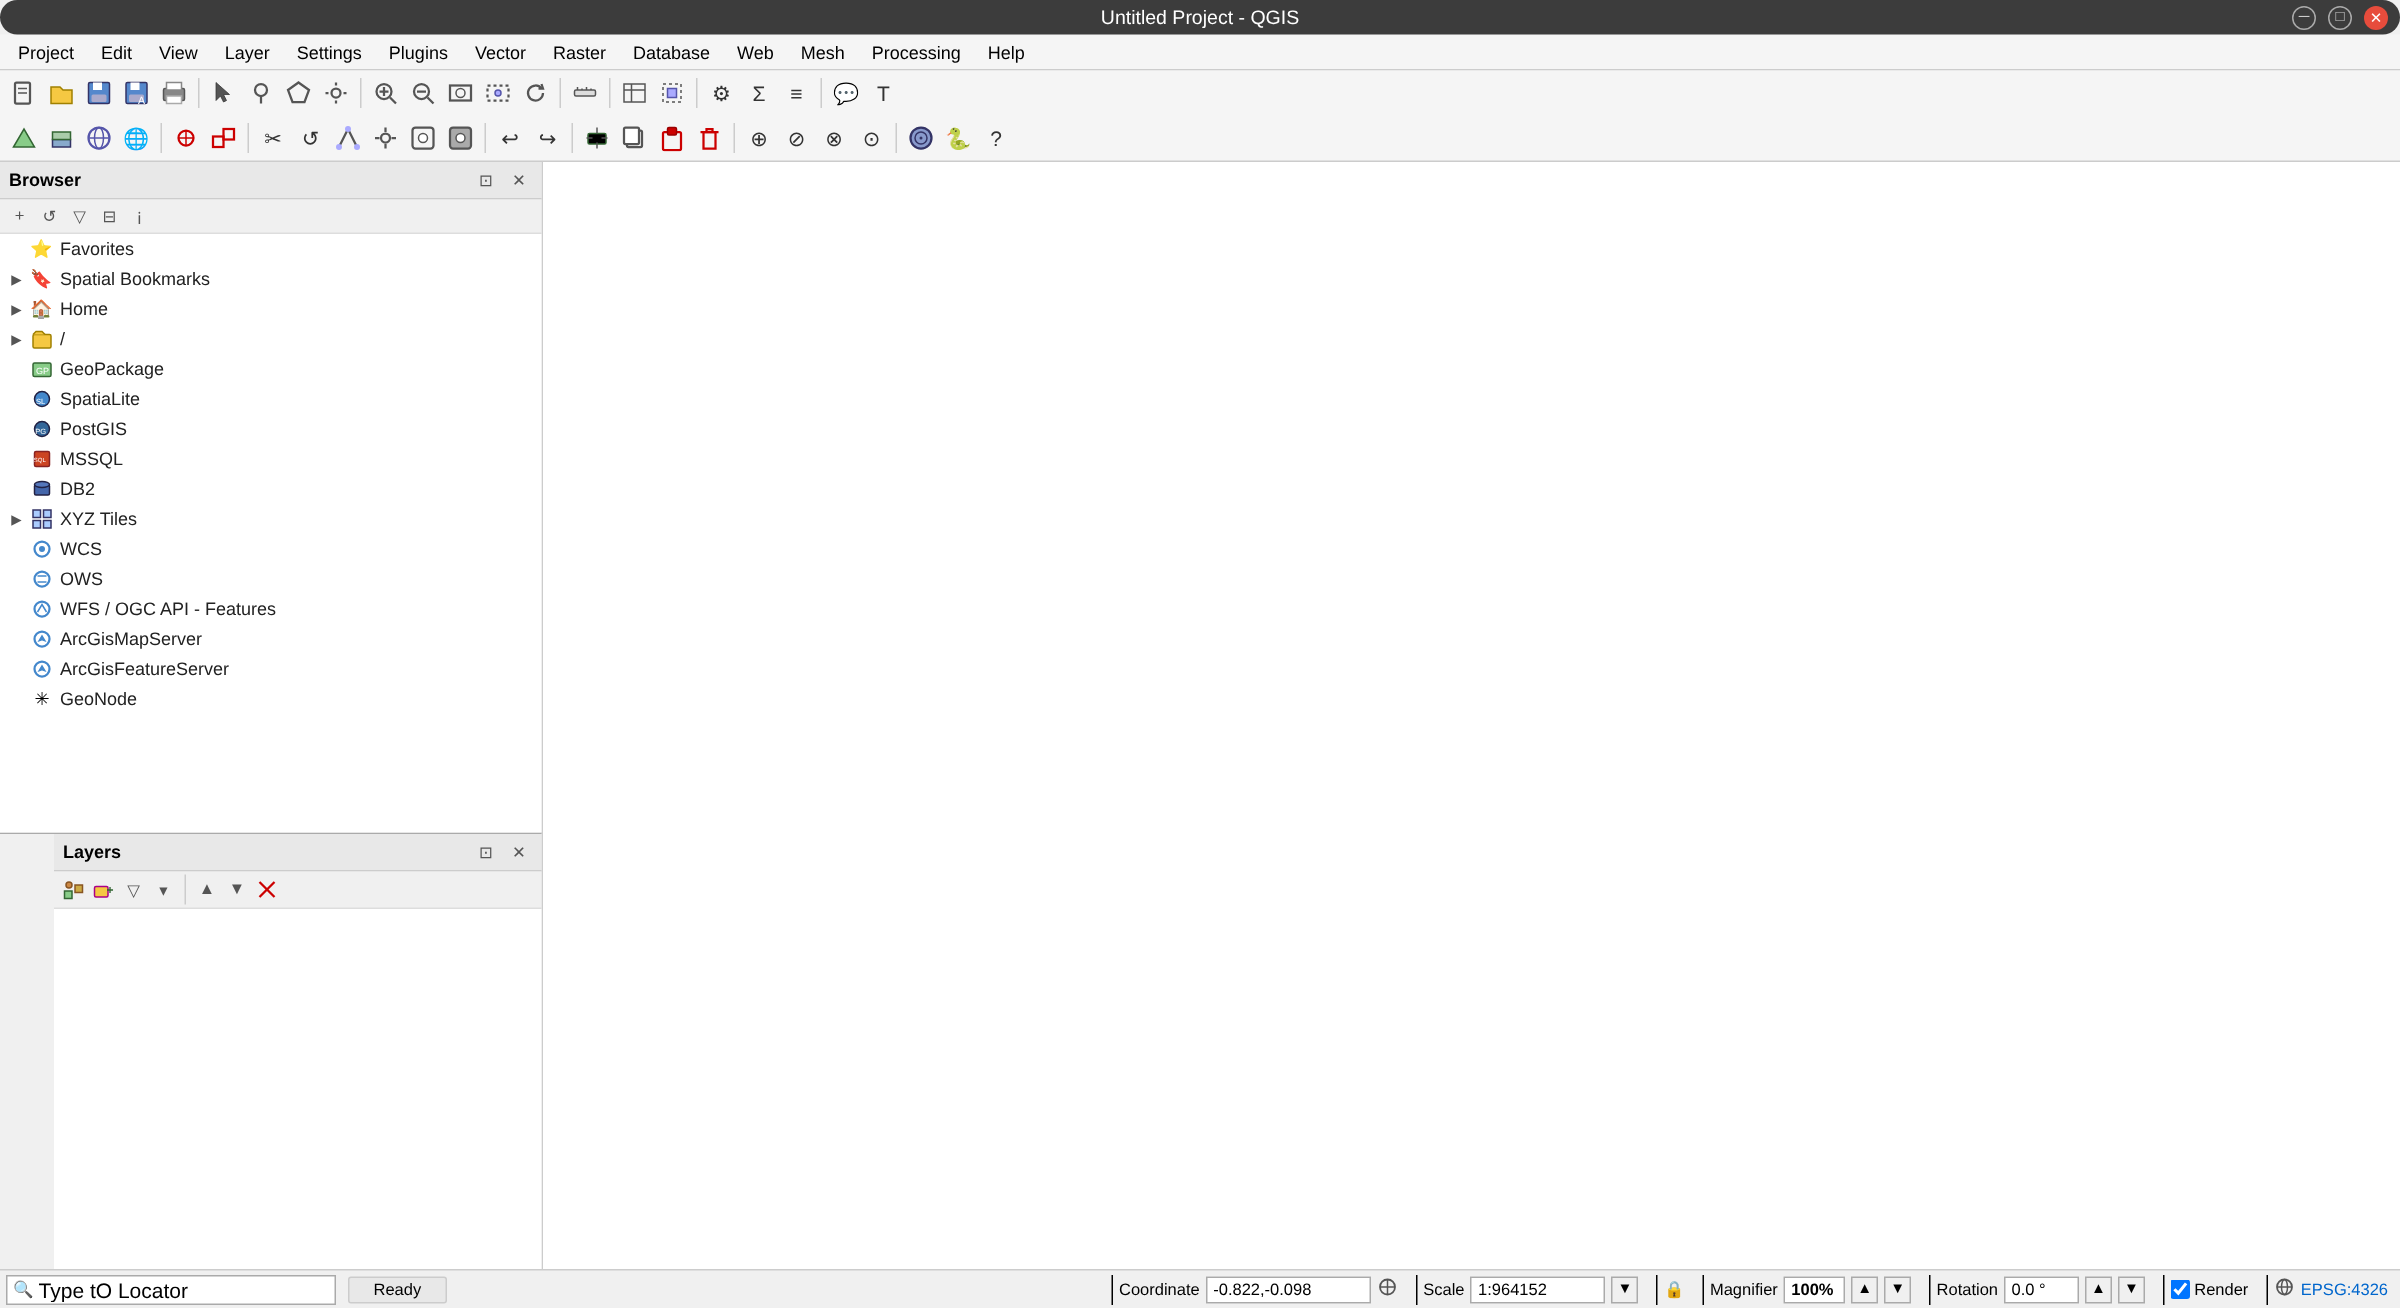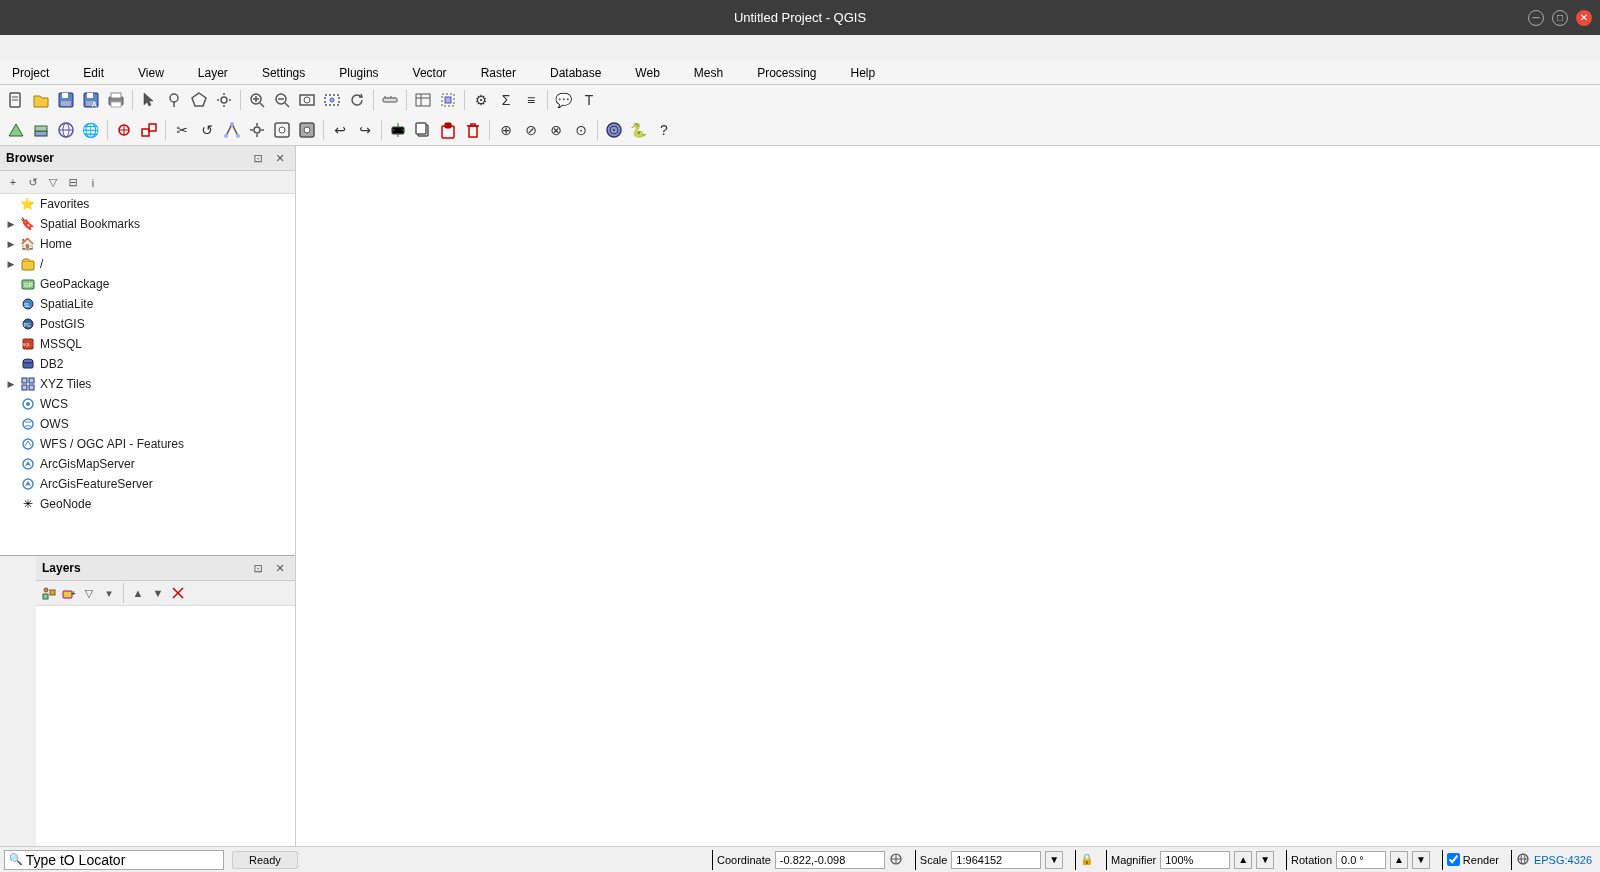--- a/index.html
+++ b/index.html
@@ -11,26 +11,27 @@
       height: 872px;
       overflow: hidden;
       display: flex;
       flex-direction: column;
     }
 
     
     #title-bar {
       background: #3c3c3c;
       color: white;
-      height: 35px;
+      height: 23px;
       display: flex;
       align-items: center;
       justify-content: center;
       position: relative;
       font-size: 13px;
+      border-radius: 12px;
     }
     #title-bar .window-controls {
       position: absolute;
       right: 8px;
       display: flex;
       gap: 8px;
       align-items: center;
     }
     .win-btn {
       width: 16px;
@@ -48,22 +49,21 @@
     .win-btn-close { background: #e74c3c; border: none; color: white; }
 
     
     #menu-bar {
       background: #f5f5f5;
       border-bottom: 1px solid #ccc;
       height: 24px;
       display: flex;
       align-items: center;
       padding: 0 4px;
-      gap: 18px;
-      margin-top: 26px;
+      gap: 2px;
     }
     .menu-item {
       padding: 2px 8px;
       cursor: pointer;
       border-radius: 2px;
       font-size: 12px;
     }
 
     
     #toolbar-area {
@@ -101,21 +101,21 @@
 
     
     #main-area {
       display: flex;
       flex: 1;
       overflow: hidden;
     }
 
     
     #left-panels {
-      width: 296px;
+      width: 362px;
       display: flex;
       flex-direction: column;
       border-right: 1px solid #ccc;
     }
 
     
     #browser-panel {
       flex: 1;
       display: flex;
       flex-direction: column;
@@ -803,21 +803,21 @@
     <input type="text" class="status-input" style="width: 90px;" value="1:964152">
     <button class="status-btn">▼</button>
   </div>
 
   <div class="status-section">
     <span>🔒</span>
   </div>
 
   <div class="status-section">
     <span>Magnifier</span>
-    <input type="text" class="status-input" style="width: 70px;" value="100%">
+    <input type="text" class="status-input" style="width: 41px; font-weight: bold;" value="100%">
     <button class="status-btn">▲</button>
     <button class="status-btn">▼</button>
   </div>
 
   <div class="status-section">
     <span>Rotation</span>
     <input type="text" class="status-input" style="width: 50px;" value="0.0 °">
     <button class="status-btn">▲</button>
     <button class="status-btn">▼</button>
   </div>

